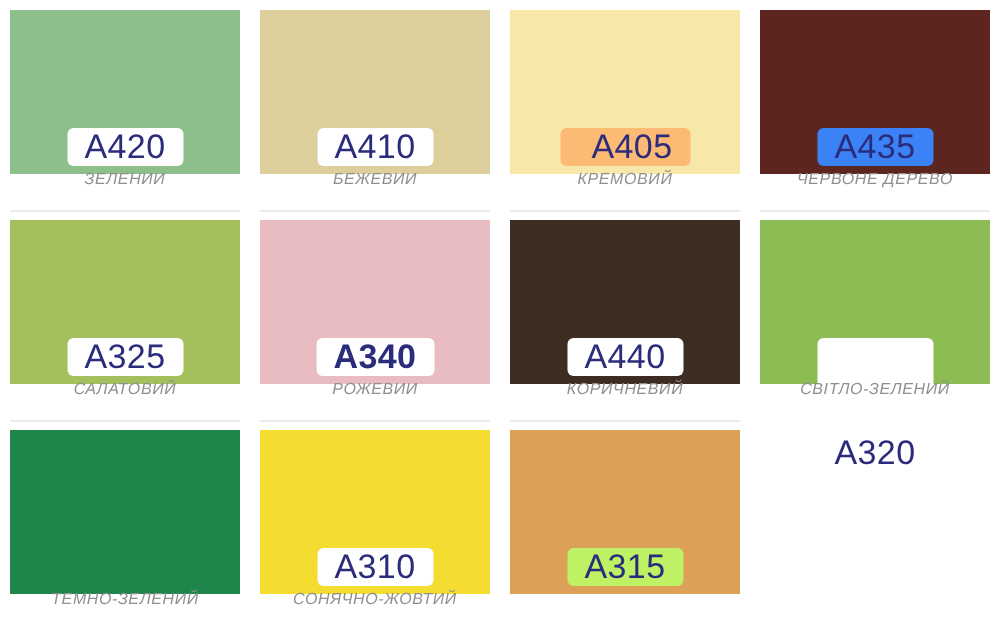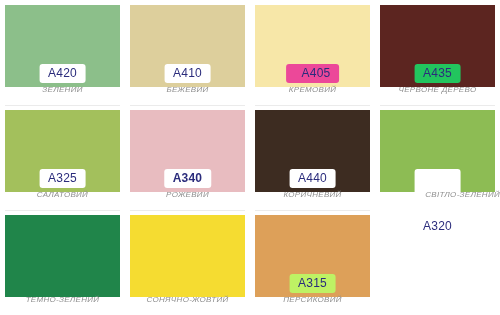--- a/index.html
+++ b/index.html
@@ -48,21 +48,21 @@
     top: 64px;
     background: #ffffff;
     border-radius: 3px;
     padding: 1px 9px 1px 9px;
     white-space: nowrap;
   }
 
   .swatch-code {
     display: block;
     font-family: "Liberation Sans", sans-serif;
-    font-size: 12px;
+    font-size: 17px;
     line-height: 17px;
     font-weight: 400;
     color: #2b2c7c;
     text-align: center;
     letter-spacing: 0.2px;
   }
 
   .swatch-name {
     position: absolute;
     left: 0;
@@ -102,28 +102,28 @@
     </div>
     <div class="swatch-cell">
       <div class="swatch-color" style="background: rgb(221, 207, 156);"></div>
       <div class="swatch-code-plate" style="background: rgb(255, 255, 255);">
         <span class="swatch-code" style="color: rgb(43, 44, 124);">A410</span>
       </div>
       <div class="swatch-name" style="color: rgb(143, 143, 143);">БЕЖЕВИИ</div>
     </div>
     <div class="swatch-cell">
       <div class="swatch-color" style="background: rgb(247, 231, 168);"></div>
-      <div class="swatch-code-plate" style="background: #ec4899; padding-left: 16px;">
+      <div class="swatch-code-plate" style="background: #fdba74; padding-left: 16px;">
         <span class="swatch-code" style="color: rgb(43, 44, 124);">A405</span>
       </div>
       <div class="swatch-name" style="color: rgb(143, 143, 143);">КРЕМОВИЙ</div>
     </div>
     <div class="swatch-cell">
       <div class="swatch-color" style="background: rgb(92, 37, 32);"></div>
-      <div class="swatch-code-plate" style="background: #22c55e;">
+      <div class="swatch-code-plate" style="background: #3b82f6;">
         <span class="swatch-code" style="color: rgb(43, 44, 124);">A435</span>
       </div>
       <div class="swatch-name" style="color: rgb(143, 143, 143);">ЧЕРВОНЕ ДЕРЕВО</div>
     </div>
     <div class="swatch-cell">
       <div class="row-rule" style="background: rgb(235, 235, 235);"></div>
       <div class="swatch-color" style="background: rgb(163, 192, 92);"></div>
       <div class="swatch-code-plate" style="background: rgb(255, 255, 255);">
         <span class="swatch-code" style="color: rgb(43, 44, 124);">A325</span>
       </div>
@@ -144,33 +144,35 @@
         <span class="swatch-code" style="color: rgb(43, 44, 124);">A440</span>
       </div>
       <div class="swatch-name" style="color: rgb(143, 143, 143); text-align: center;">КОРИЧНЕВИЙ</div>
     </div>
     <div class="swatch-cell">
       <div class="row-rule" style="background: rgb(235, 235, 235);"></div>
       <div class="swatch-color" style="background: rgb(141, 188, 84);"></div>
       <div class="swatch-code-plate" style="background: rgb(255, 255, 255);">
         <span class="swatch-code" style="color: rgb(43, 44, 124); margin-top: 48px;">A320</span>
       </div>
-      <div class="swatch-name" style="color: rgb(143, 143, 143); text-align: right;">СВІТЛО-ЗЕЛЕНИЙ</div>
+      <div class="swatch-name" style="color: rgb(143, 143, 143);">СВІТЛО-ЗЕЛЕНИЙ</div>
     </div>
     <div class="swatch-cell">
       <div class="row-rule" style="background: rgb(235, 235, 235);"></div>
       <div class="swatch-color" style="background: rgb(32, 133, 74);"></div>
       <div class="swatch-name" style="color: rgb(143, 143, 143);">ТЕМНО-ЗЕЛЕНИЙ</div>
     </div>
     <div class="swatch-cell">
       <div class="row-rule" style="background: rgb(235, 235, 235);"></div>
       <div class="swatch-color" style="background: rgb(245, 220, 49);"></div>
+      <div class="swatch-code-plate" style="background: rgb(255, 255, 255);">
+        <span class="swatch-code" style="color: rgb(43, 44, 124);">A310</span>
+      </div>
       <div class="swatch-name" style="color: rgb(143, 143, 143);">СОНЯЧНО-ЖОВТИЙ</div>
     </div>
     <div class="swatch-cell">
       <div class="row-rule" style="background: rgb(235, 235, 235);"></div>
       <div class="swatch-color" style="background: rgb(221, 160, 89);"></div>
       <div class="swatch-code-plate" style="background: #bef264;">
         <span class="swatch-code" style="color: rgb(43, 44, 124);">A315</span>
       </div>
-      <div class="swatch-name" style="color: rgb(143, 143, 143);">ПЕРСИКОВИЙ</div>
     </div>
   </div>
 
 </body></html>

